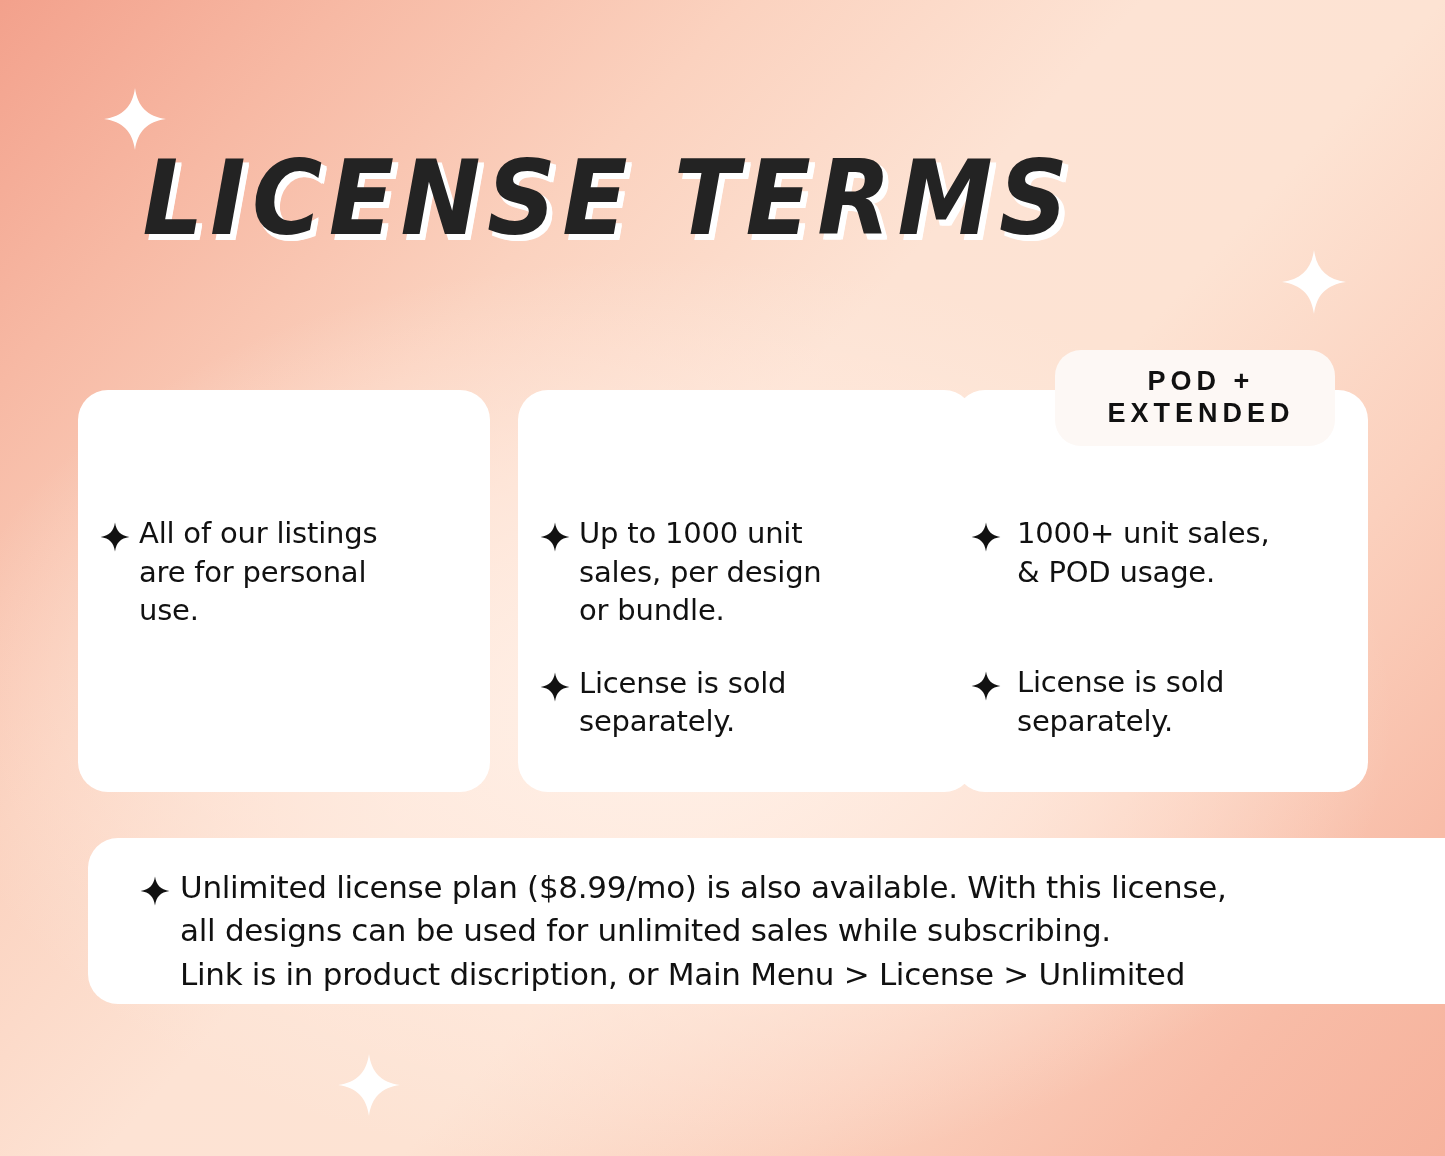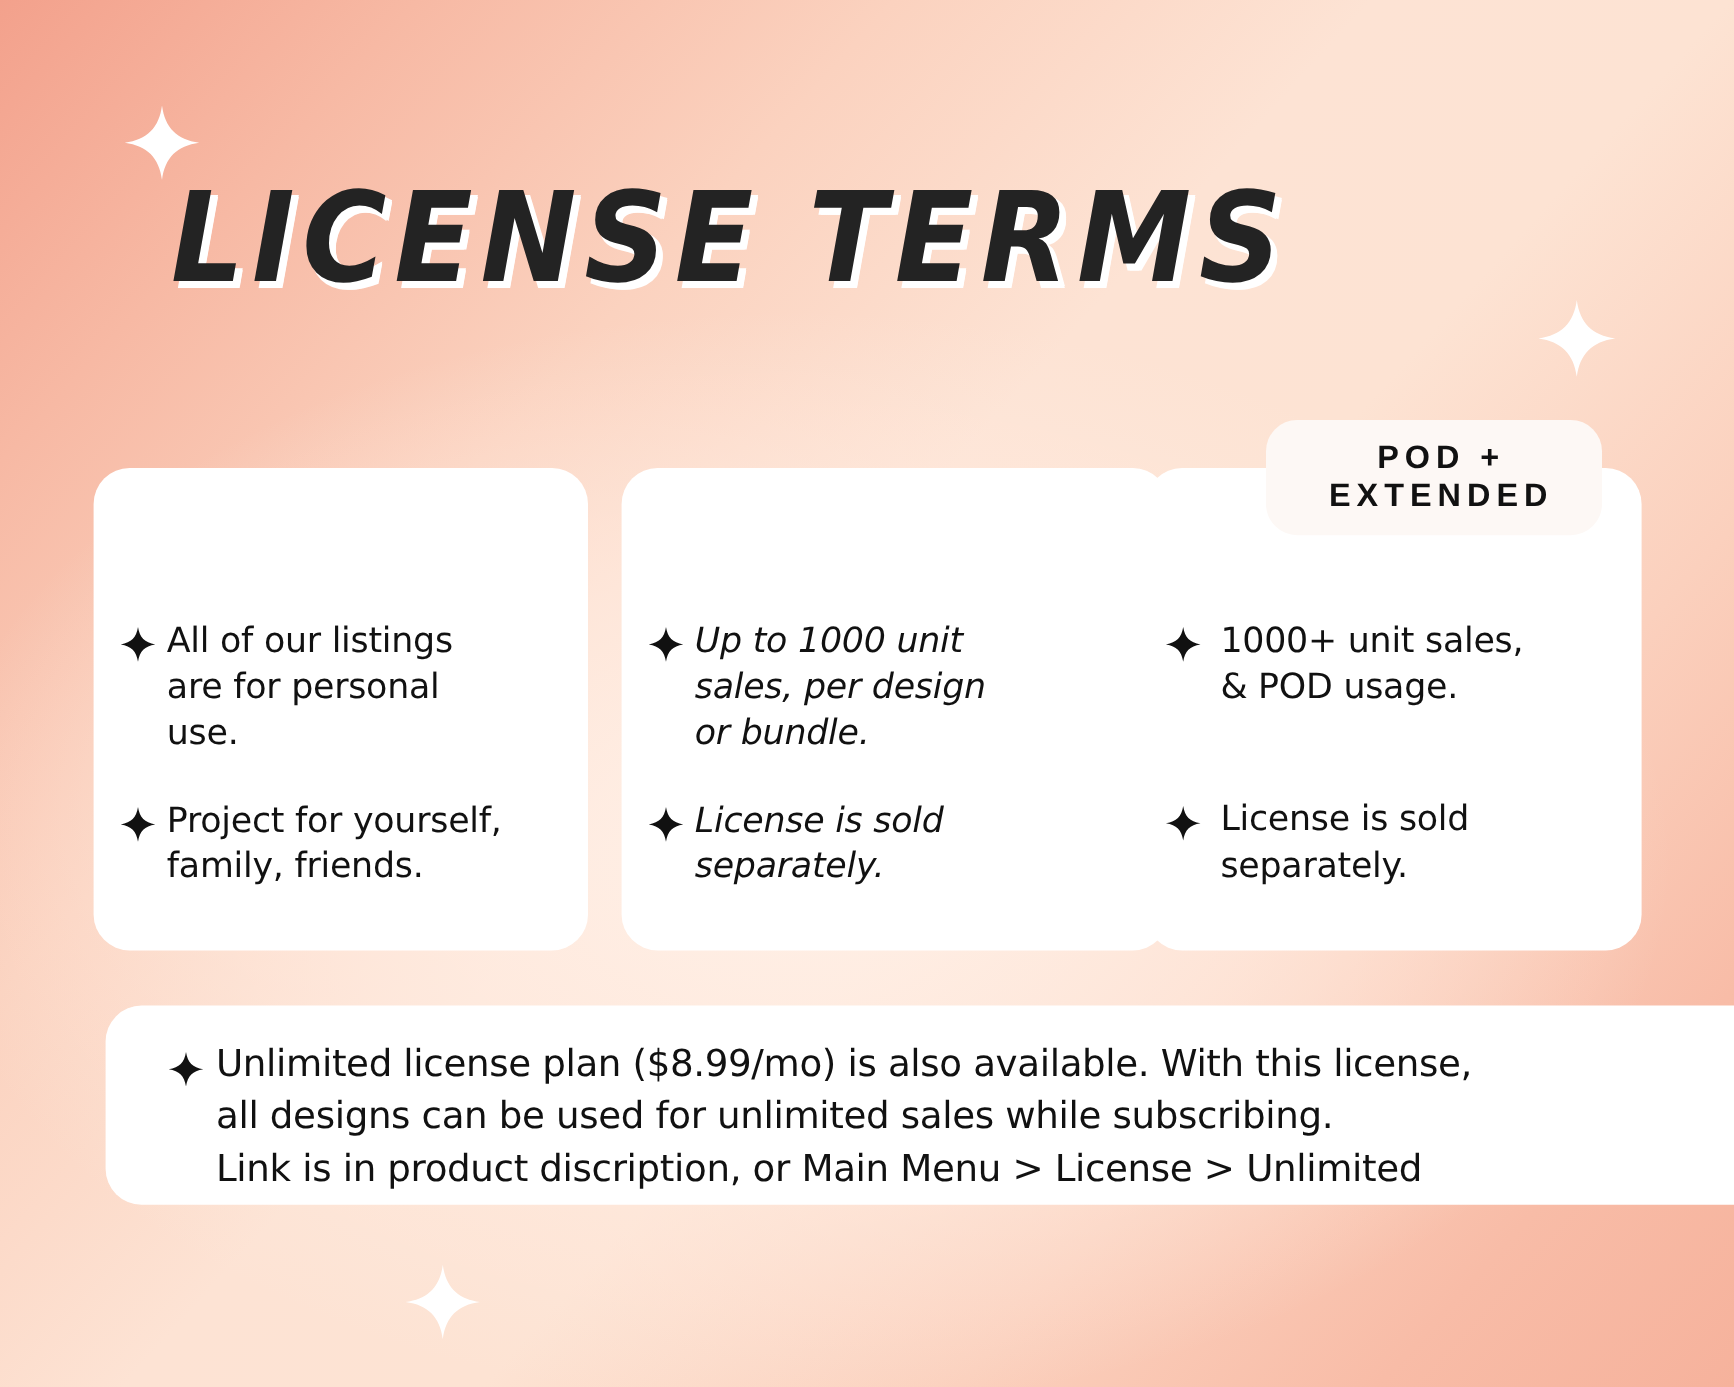--- a/index.html
+++ b/index.html
@@ -80,21 +80,21 @@
   }
 
   .card {
     position: absolute;
     top: 40px;
     bottom: 0;
     background: #ffffff;
     border-radius: 30px;
   }
   .card-1 { left: 0px;   width: 412px; }
-  .card-2 { left: 440px; width: 456px; font-style: italic; }
+  .card-2 { left: 440px; width: 456px; }
   .card-3 { left: 877px; width: 413px; }
 
   .card-header {
     position: absolute;
     top: 0;
     background: #fdf8f5;
     border-radius: 26px;
     display: flex;
     align-items: center;
     justify-content: center;
@@ -222,29 +222,20 @@
         <div class="bullet-row">
           <span class="bullet-star">
             <svg viewBox="0 0 100 100">
                 <path d="M50 2 C55 32 68 45 98 50 C68 55 55 68 50 98 C45 68 32 55 2 50 C32 45 45 32 50 2 Z" fill="#111111"></path>
               </svg>
           </span>
           <span class="bullet-text">All of our listings
 are for personal
 use.</span>
         </div>
-        <div class="bullet-row">
-          <span class="bullet-star">
-            <svg viewBox="0 0 100 100">
-                <path d="M50 2 C55 32 68 45 98 50 C68 55 55 68 50 98 C45 68 32 55 2 50 C32 45 45 32 50 2 Z" fill="#111111"></path>
-              </svg>
-          </span>
-          <span class="bullet-text">Project for yourself,
-family, friends.</span>
-        </div>
       </div>
     </div>
 
     <div class="card card-2">
       <div class="card-body">
         <div class="bullet-row">
           <span class="bullet-star">
             <svg viewBox="0 0 100 100">
                 <path d="M50 2 C55 32 68 45 98 50 C68 55 55 68 50 98 C45 68 32 55 2 50 C32 45 45 32 50 2 Z" fill="#111111"></path>
               </svg>

